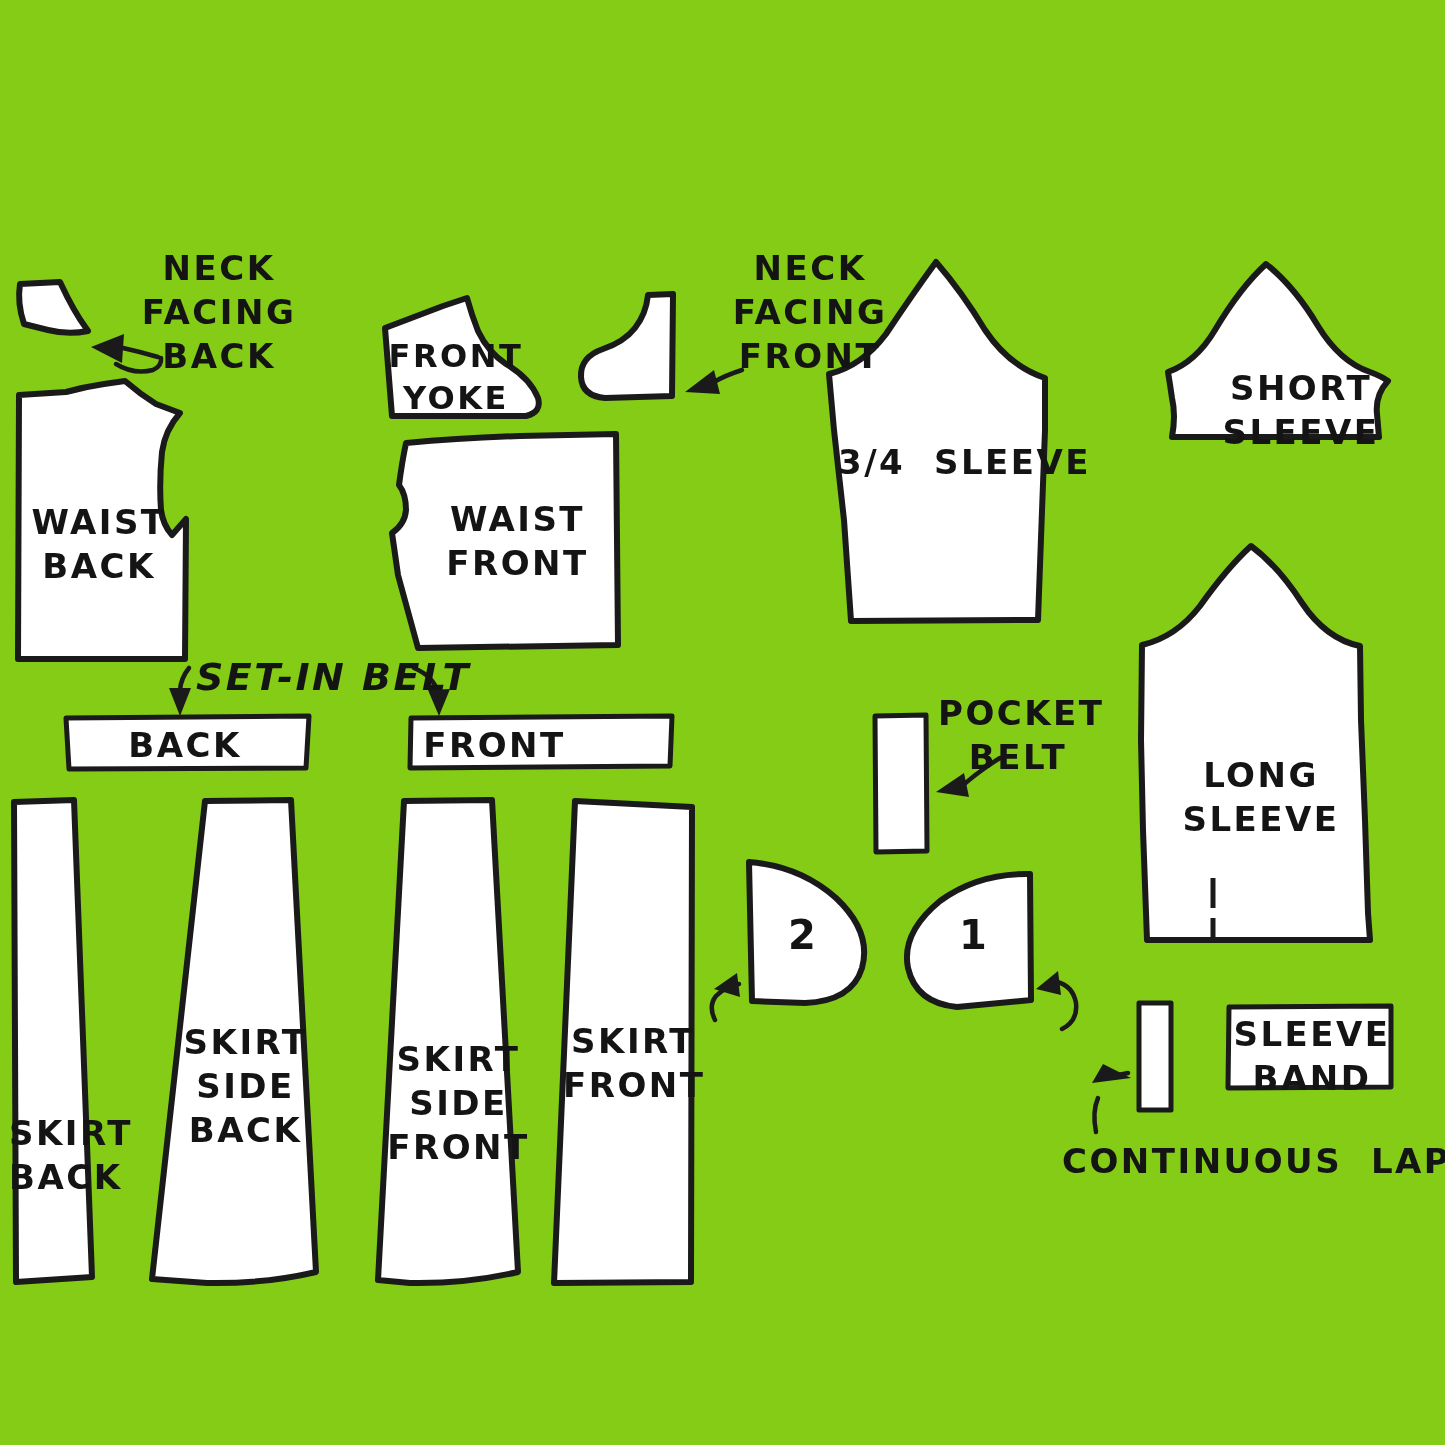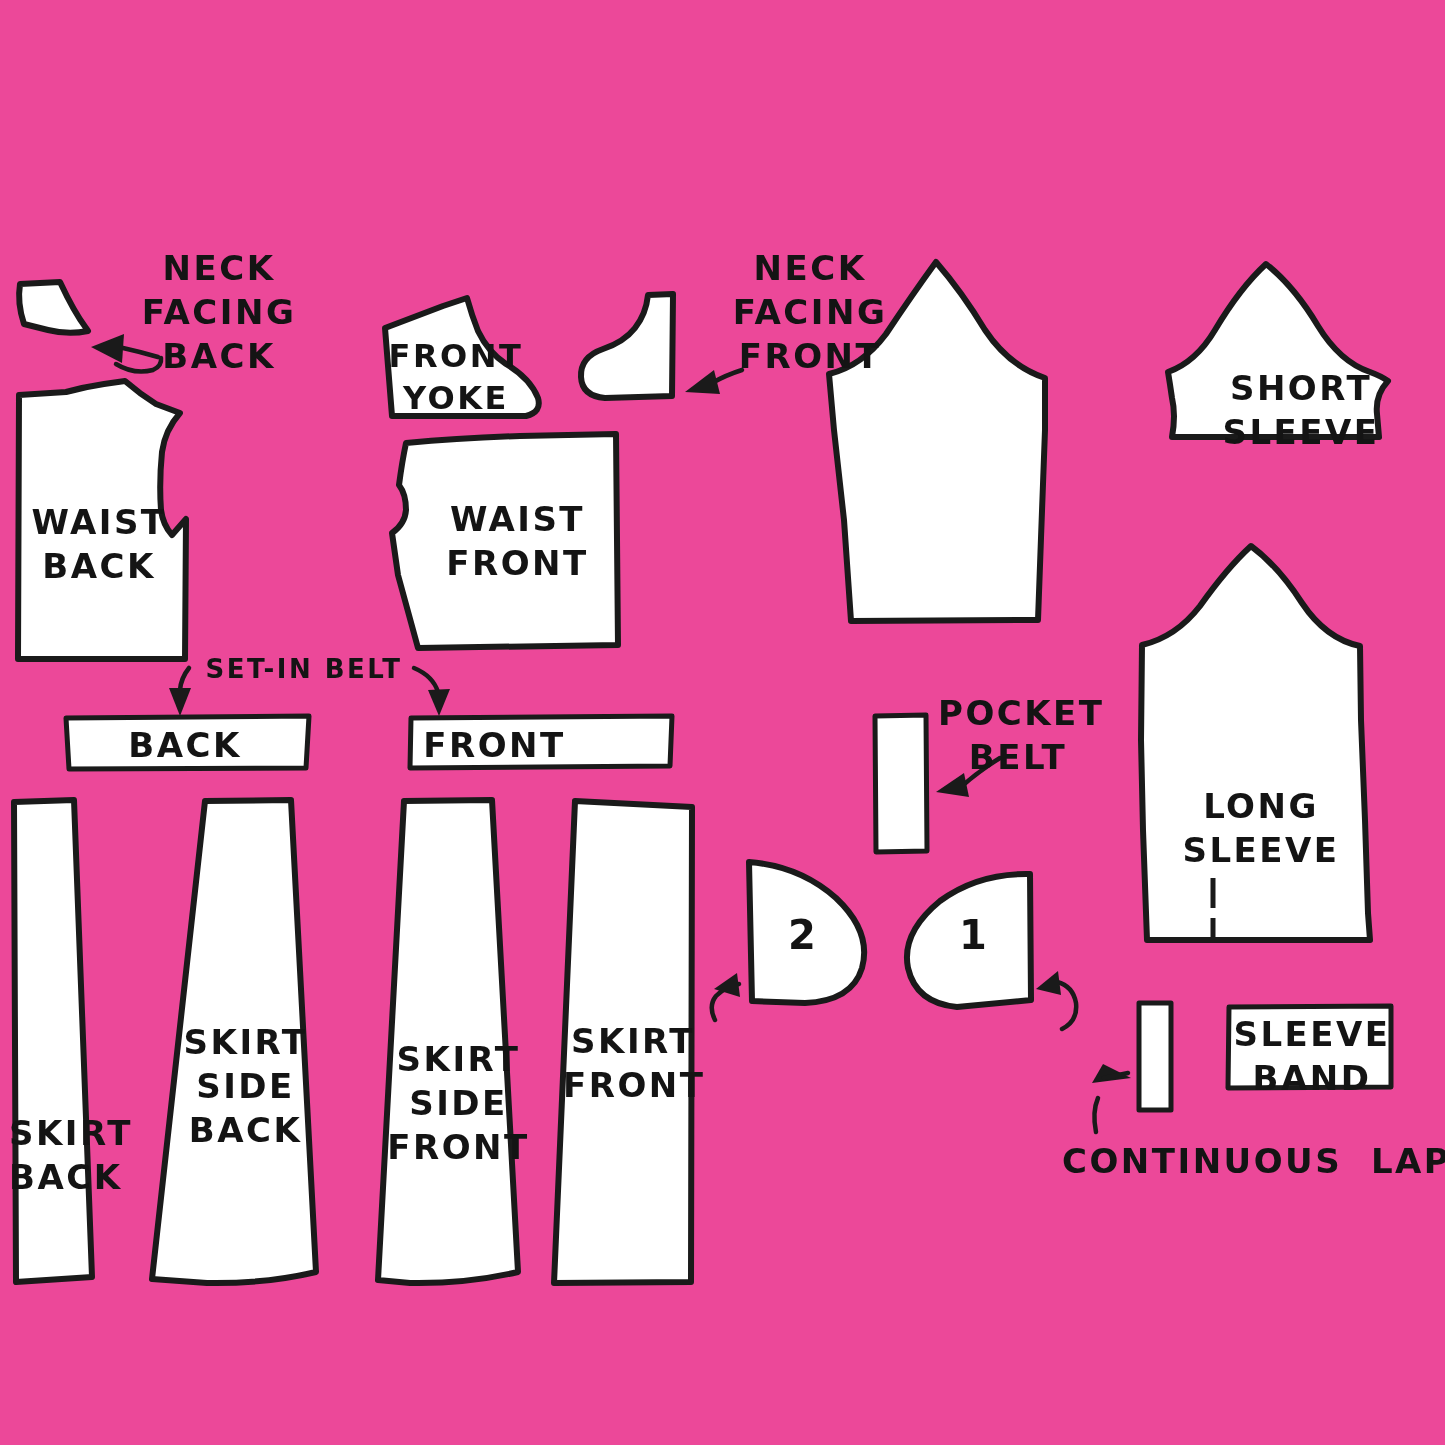--- a/index.html
+++ b/index.html
@@ -8,21 +8,21 @@
     padding: 0;
     background: #ffffff;
   }
   body {
     font-family: "DejaVu Sans", sans-serif;
   }
   #sheet {
     position: relative;
     width: 1445px;
     height: 1445px;
-    background: #ec4899;
+    background: #84cc16;
     overflow: hidden;
   }
   #sheet svg.diagram {
     position: absolute;
     left: 0;
     top: 0;
     width: 1445px;
     height: 1445px;
     display: block;
   }
@@ -58,21 +58,21 @@
     color: #141414;
     font-family: "DejaVu Sans", sans-serif;
     font-weight: 700;
     letter-spacing: 2.5px;
     line-height: 1.30;
     text-align: center;
     white-space: pre;
     -webkit-font-smoothing: none;
     user-select: none;
   }
-  .lbl.l-31 { font-size: 26px; }
+  .lbl.l-31 { font-size: 38px; font-style: italic; }
   .lbl.l-32 { font-size: 32px; }
   .lbl.l-34 { font-size: 34px; }
   .lbl.left { text-align: left; }
   .num {
     position: absolute;
     color: #141414;
     font-family: "DejaVu Sans", sans-serif;
     font-weight: 600;
     font-size: 40px;
     letter-spacing: 0;
@@ -243,25 +243,26 @@
   <div class="lbl l-32" data-bind="labels.front_yoke" style="left:386px; top:336px; width:140px;">FRONT
 YOKE</div>
 
   <div class="lbl l-34" data-bind="labels.neck_facing_front" style="left:692px; top:246px; width:236px;">NECK
 FACING
 FRONT</div>
 
   <div class="lbl l-34" data-bind="labels.waist_front" style="left:420px; top:497px; width:195px;">WAIST
 FRONT</div>
 
+  <div class="lbl l-34" data-bind="labels.sleeve_three_quarter" style="left:838px; top:440px; width:210px;">3/4  SLEEVE</div>
 
   <div class="lbl l-34" data-bind="labels.short_sleeve" style="left:1216px; top:334px; width:170px;margin-top:32px;">SHORT
 SLEEVE</div>
 
-  <div class="lbl l-34" data-bind="labels.long_sleeve" style="left:1176px; top:784px; width:170px;">LONG
+  <div class="lbl l-34" data-bind="labels.long_sleeve" style="left:1176px; top:753px; width:170px;">LONG
 SLEEVE</div>
 
   <div class="lbl l-31" data-bind="labels.set_in_belt" style="left:196px; top:653px; width:216px;">SET-IN BELT</div>
 
   <div class="lbl l-34" data-bind="labels.belt_back" style="left:110px; top:723px; width:150px;">BACK</div>
 
   <div class="lbl l-34" data-bind="labels.belt_front" style="left:412px; top:723px; width:165px;">FRONT</div>
 
   <div class="lbl l-34" data-bind="labels.pocket_band" style="left:938px; top:691px; width:160px;">POCKET
 BELT</div>

